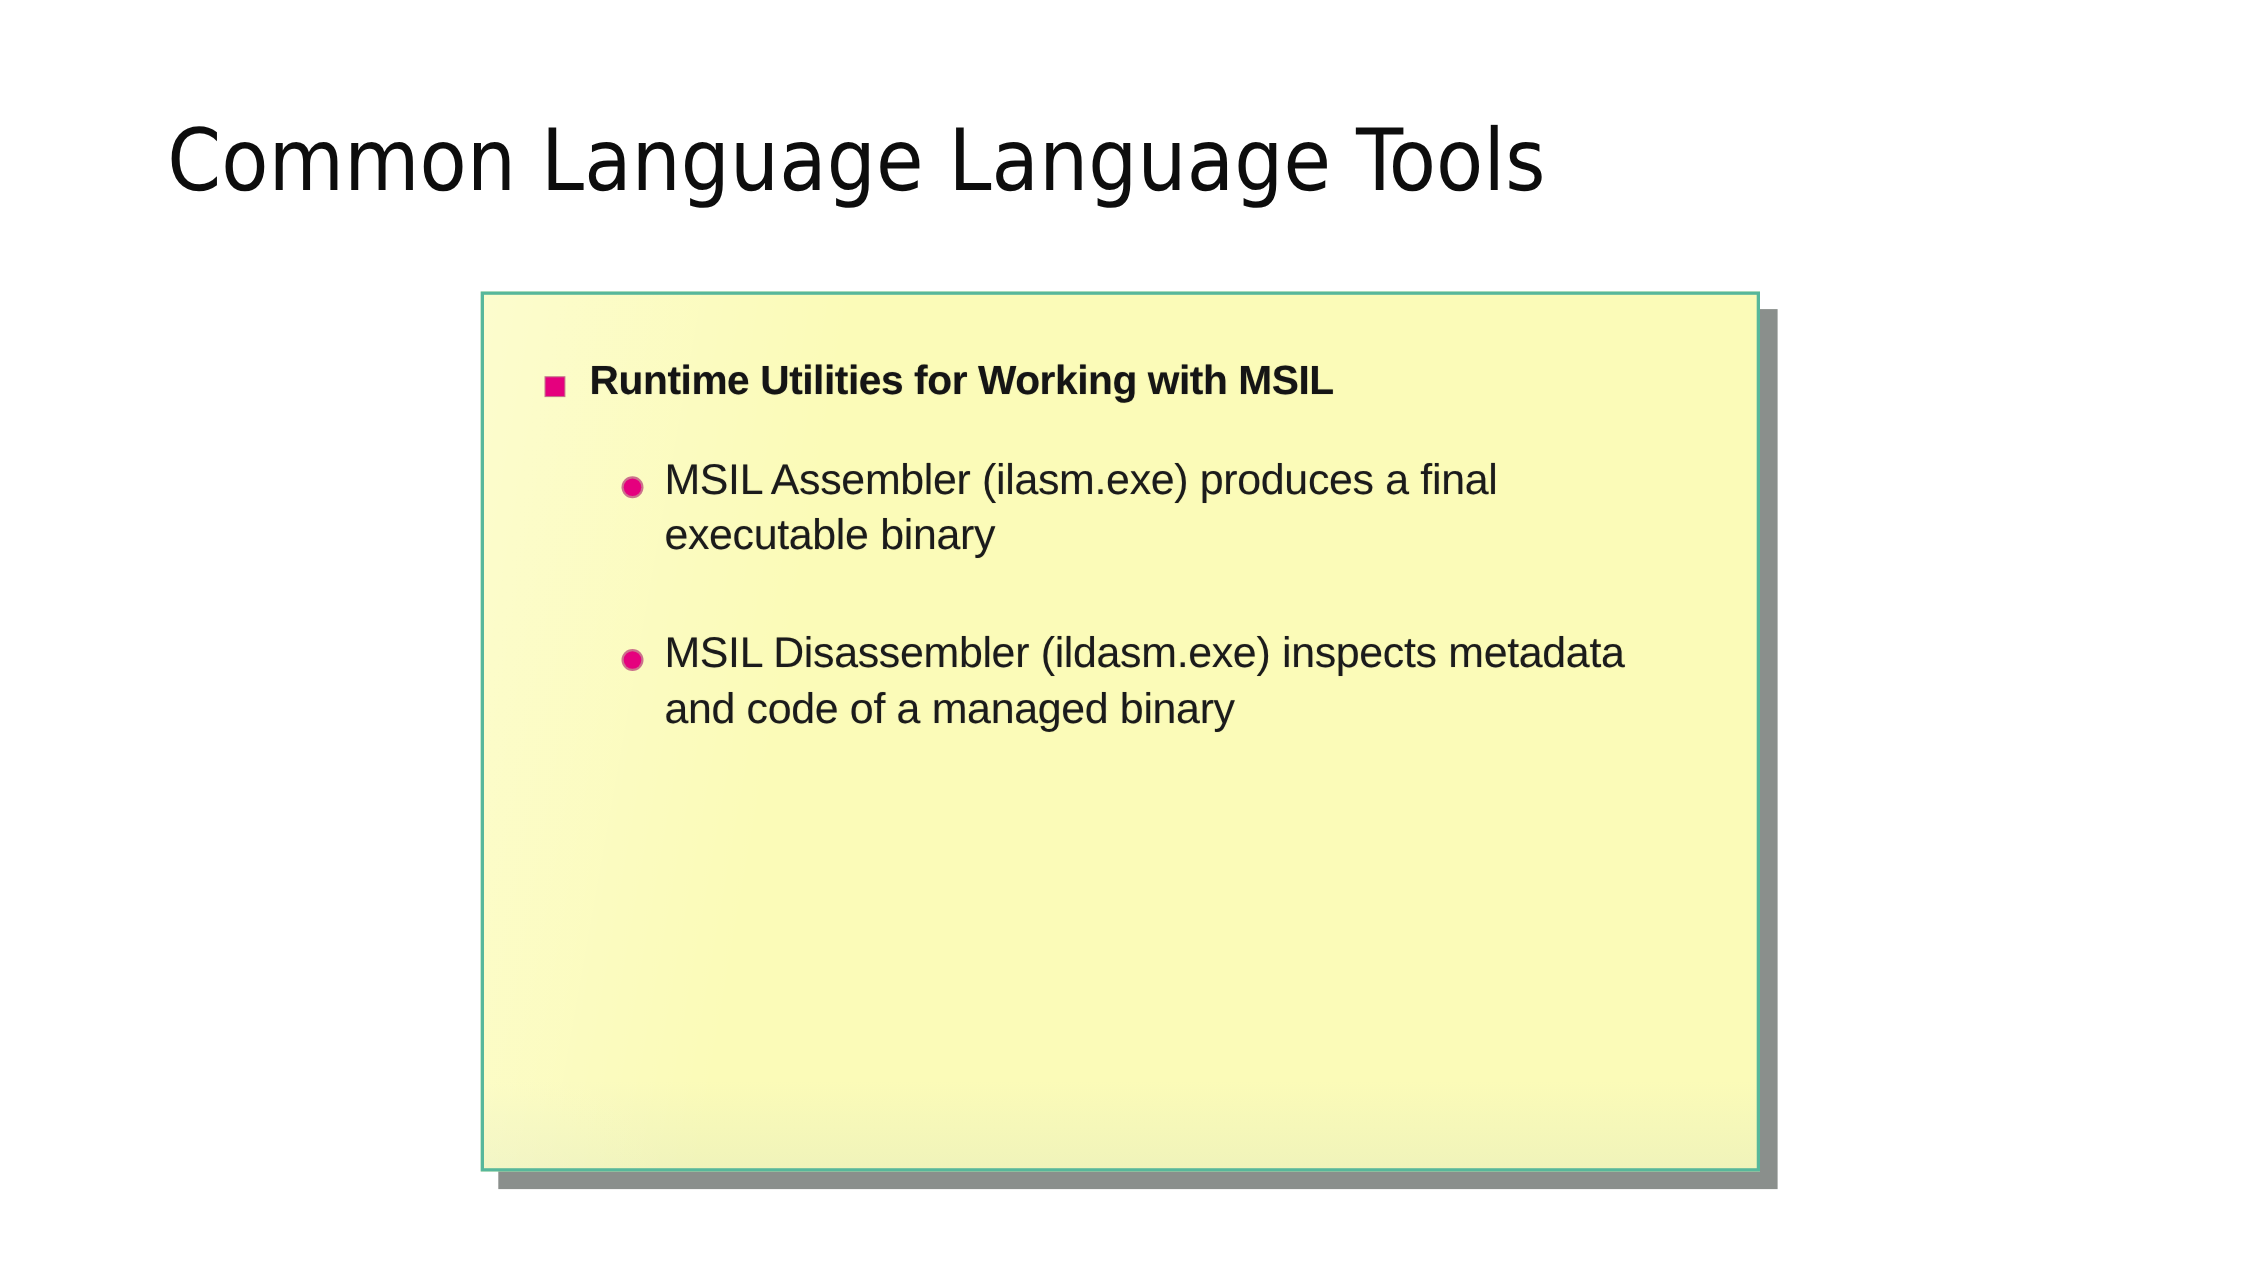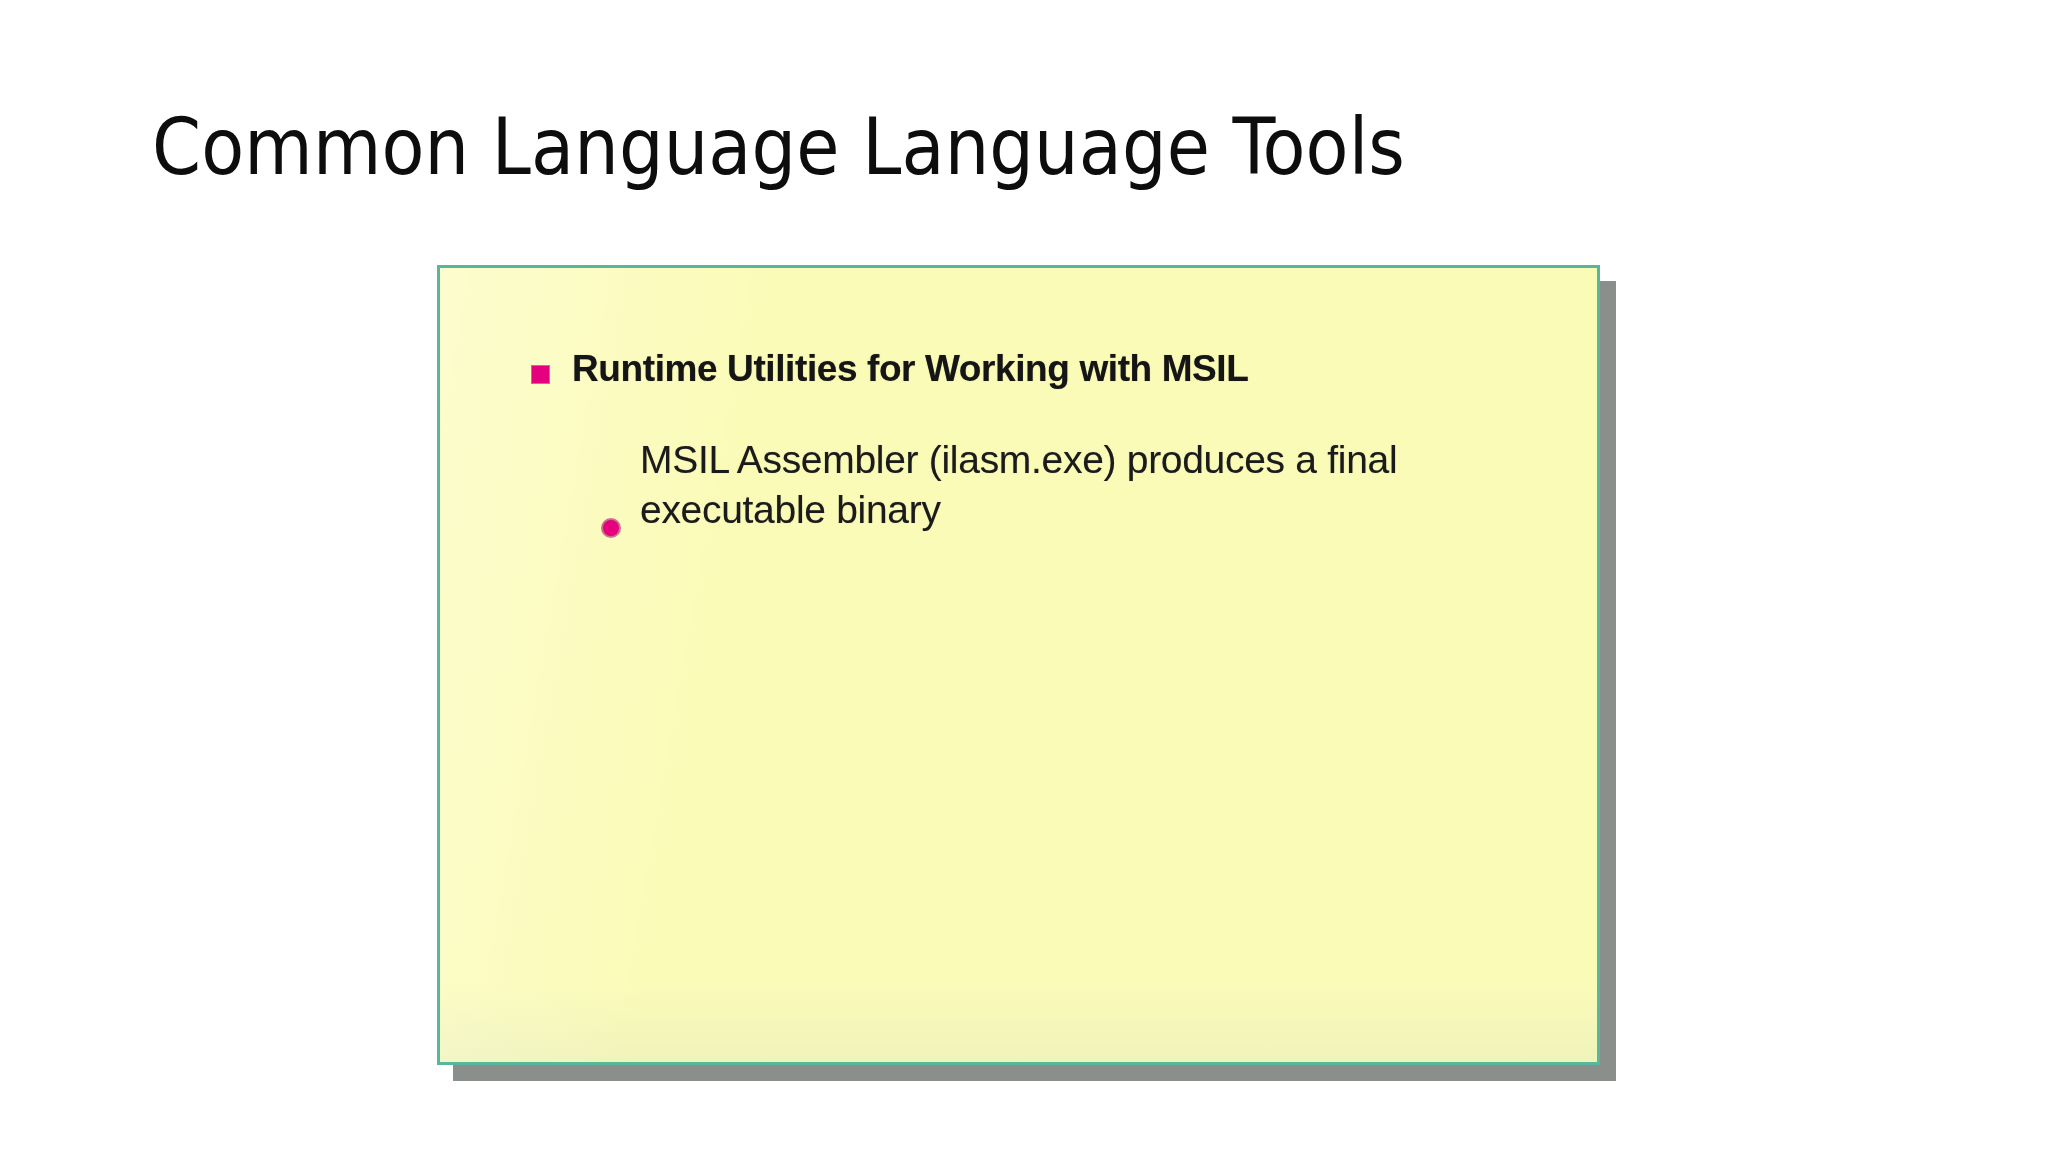--- a/index.html
+++ b/index.html
@@ -70,22 +70,21 @@
     inset: 0;
     pointer-events: none;
     background:
       linear-gradient(100deg, rgba(255,255,255,0.30) 0%, rgba(255,255,255,0.0) 26%),
       linear-gradient(0deg,  rgba(214,226,190,0.30) 0%, rgba(255,255,255,0.0) 10%);
   }
 
   .figure-body {
     position: relative;
     z-index: 2;
-    padding: 79px 46px 0 56px;
-    margin-left: 36px;
+    padding: 56px 46px 0 56px;
   }
 
   
   .bullet-l1 {
     display: flex;
     align-items: flex-start;
     margin: 0 0 44px 0;
   }
   .marker-square {
     flex: 0 0 auto;
@@ -106,21 +105,21 @@
     text-shadow: 0 0 1px rgba(0,0,0,0.38);
   }
 
   
   .bullet-l2-list {
     margin: 0;
     padding: 0 0 0 71px;
   }
   .bullet-l2 {
     display: flex;
-    align-items: flex-end;
+    align-items: flex-start;
     margin: 0 0 56px 0;
   }
   .bullet-l2:last-child { margin-bottom: 0; }
 
   .marker-dot {
     flex: 0 0 auto;
     width: 16px;
     height: 16px;
     margin-top: 23px;
     margin-right: 21px;
@@ -156,18 +155,22 @@
         <span class="bullet-l1-text">Runtime Utilities for Working with MSIL</span>
       </div>
 
       <div class="bullet-l2-list">
 
         <div class="bullet-l2">
           <span class="marker-dot"></span>
           <span class="bullet-l2-text">MSIL Assembler (ilasm.exe) produces a final executable binary</span>
         </div>
 
+        <div class="bullet-l2">
+          <span class="marker-dot"></span>
+          <span class="bullet-l2-text">MSIL Disassembler (ildasm.exe) inspects metadata and code of a managed binary</span>
+        </div>
 
       </div>
 
     </div>
   </div>
 </div>
 
 </body></html>

